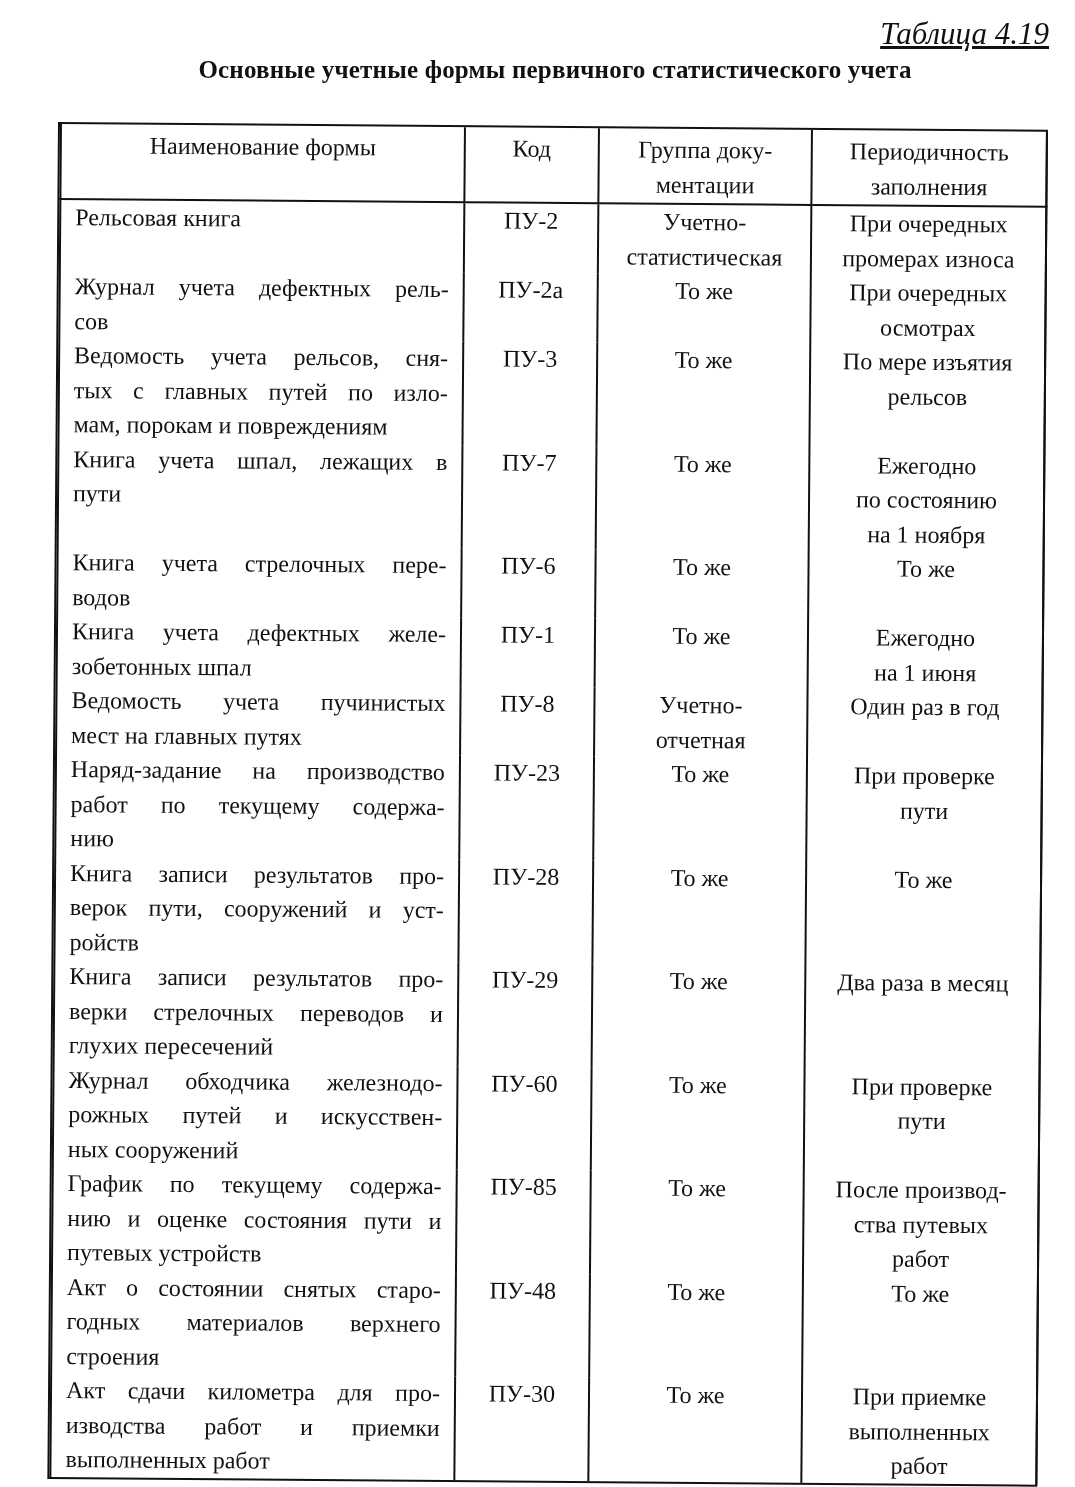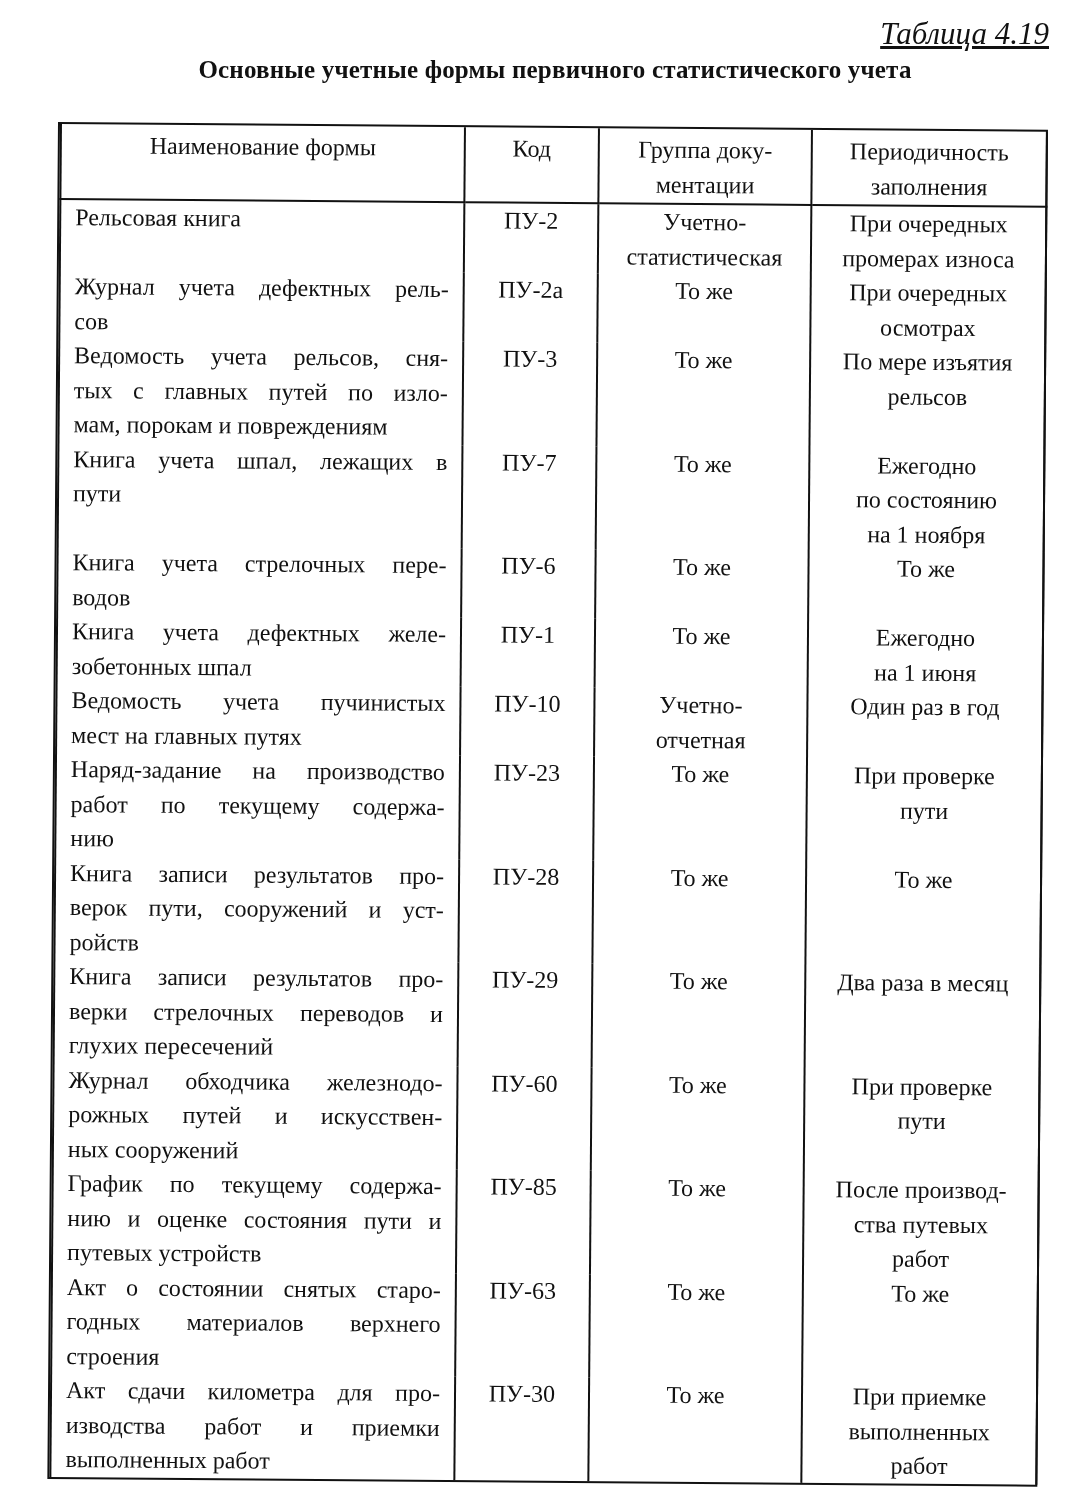--- a/index.html
+++ b/index.html
@@ -163,21 +163,21 @@
             <span class="line">Ежегодно</span>
             <span class="line">на 1 июня</span>
           </td>
         </tr>
         <tr>
           <td class="name">
             <span style="text-align-last: justify;">Ведомость учета пучинистых</span>
             <span style="text-align-last: left;">мест на главных путях</span>
           </td>
           <td class="code">
-            <span class="line">ПУ-10</span>
+            <span class="line">ПУ-8</span>
           </td>
           <td class="group">
             <span class="line">Учетно-</span>
             <span class="line">отчетная</span>
           </td>
           <td class="period">
             <span class="line">Один раз в год</span>
           </td>
         </tr>
         <tr>
@@ -264,21 +264,21 @@
             <span class="line">работ</span>
           </td>
         </tr>
         <tr>
           <td class="name">
             <span style="text-align-last: justify;">Акт о состоянии снятых старо-</span>
             <span style="text-align-last: justify;">годных материалов верхнего</span>
             <span style="text-align-last: left;">строения</span>
           </td>
           <td class="code">
-            <span class="line">ПУ-63</span>
+            <span class="line">ПУ-48</span>
           </td>
           <td class="group">
             <span class="line">То же</span>
           </td>
           <td class="period">
             <span class="line">То же</span>
           </td>
         </tr>
         <tr>
           <td class="name">

